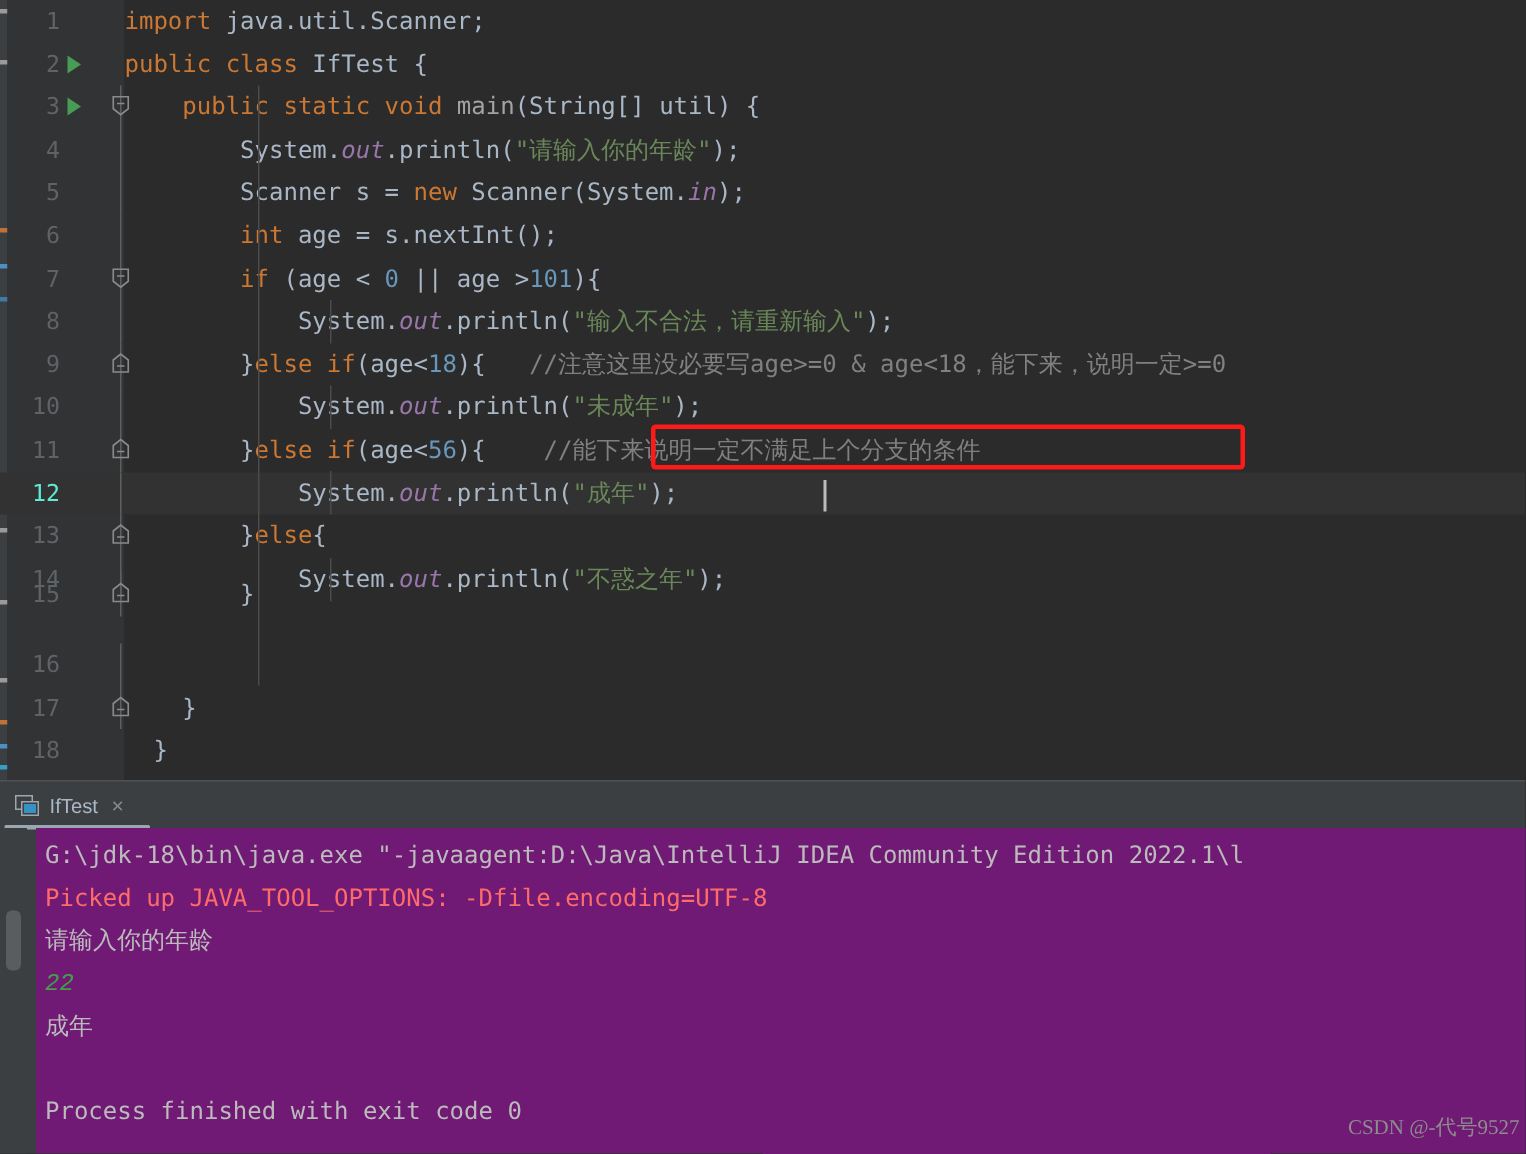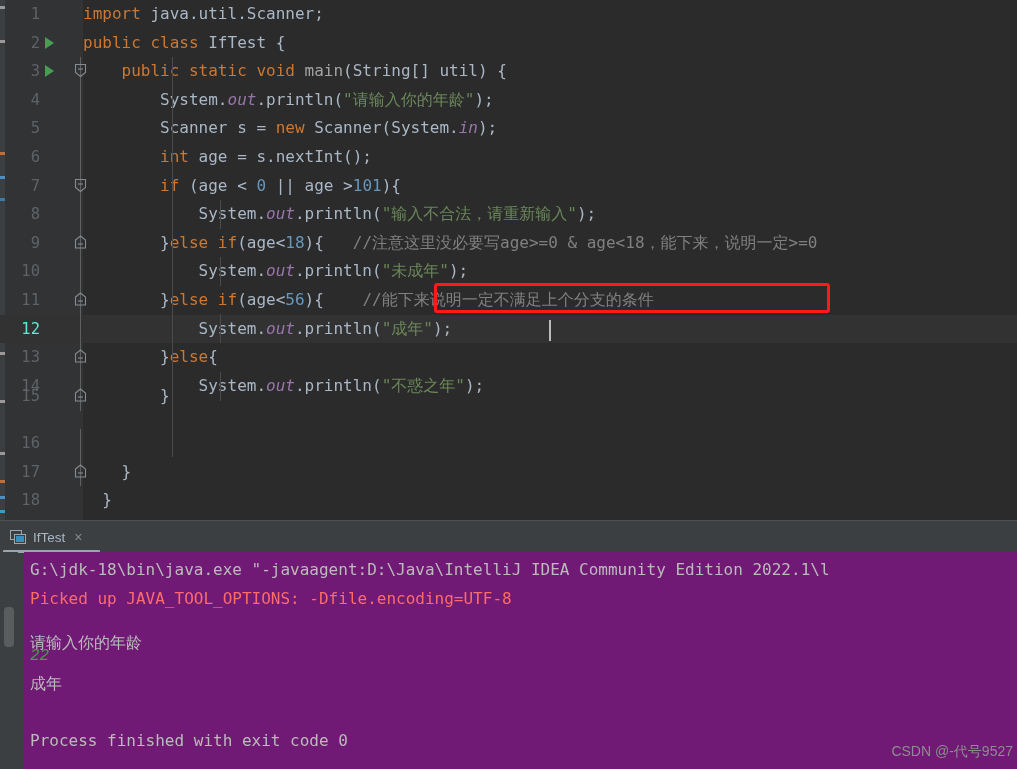--- a/index.html
+++ b/index.html
@@ -227,21 +227,21 @@
   .c-white { color: #bbbbbb; }
   .c-red   { color: #ff6b68; }
   .c-green { color: #43a047; font-style: italic; }
 
   .watermark {
     position: absolute;
     right: 10px;
     bottom: 8px;
     color: #8d8d8d;
     font-size: 14px;
-    font-family: Liberation Sans, sans-serif;
+    font-family: Liberation Serif, serif;
   }
 </style>
 </head>
 <body>
 
 <div id="app">
 
   <div class="editor">
 
     <div class="marker-strip">
@@ -424,21 +424,21 @@
     </div>
 
     <div class="console-strip">
       <div class="strip-handle"></div>
     </div>
 
     <div class="console">
       <div id="console-host">
           <div class="cline c-white" style="top: 6px;">G:\jdk-18\bin\java.exe "-javaagent:D:\Java\IntelliJ IDEA Community Edition 2022.1\l</div>
           <div class="cline c-red" style="top: 34.5px; text-align: right;">Picked up JAVA_TOOL_OPTIONS: -Dfile.encoding=UTF-8</div>
-          <div class="cline c-white" style="top: 63px; margin-top: 16px;">请输入你的年龄</div>
+          <div class="cline c-white" style="top: 63px;">请输入你的年龄</div>
           <div class="cline c-green" style="top: 91.5px; font-family: Liberation Mono, monospace;">22</div>
           <div class="cline c-white" style="top: 120px;">成年</div>
           <div class="cline c-white" style="top: 148.5px;"></div>
           <div class="cline c-white" style="top: 177px;">Process finished with exit code 0</div>
         </div>
       <div class="watermark">CSDN @-代号9527</div>
     </div>
   </div>
 
 </div>

